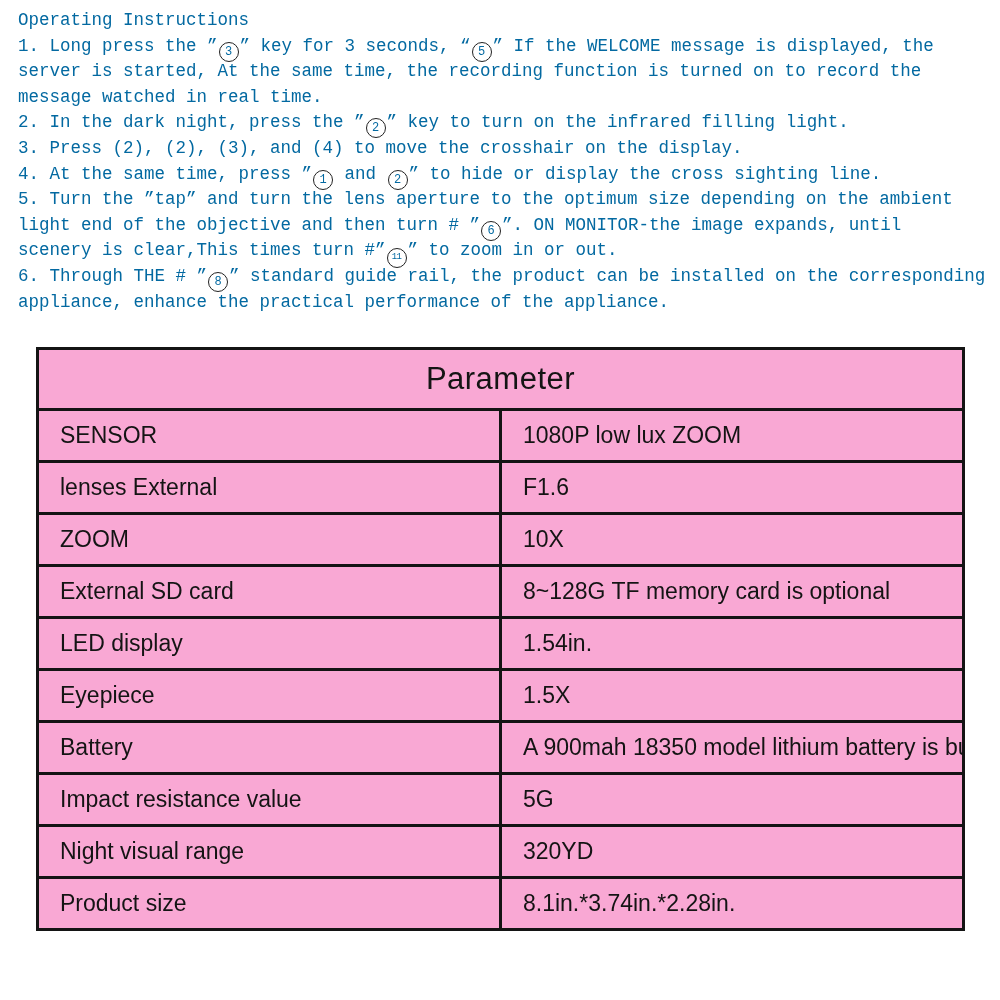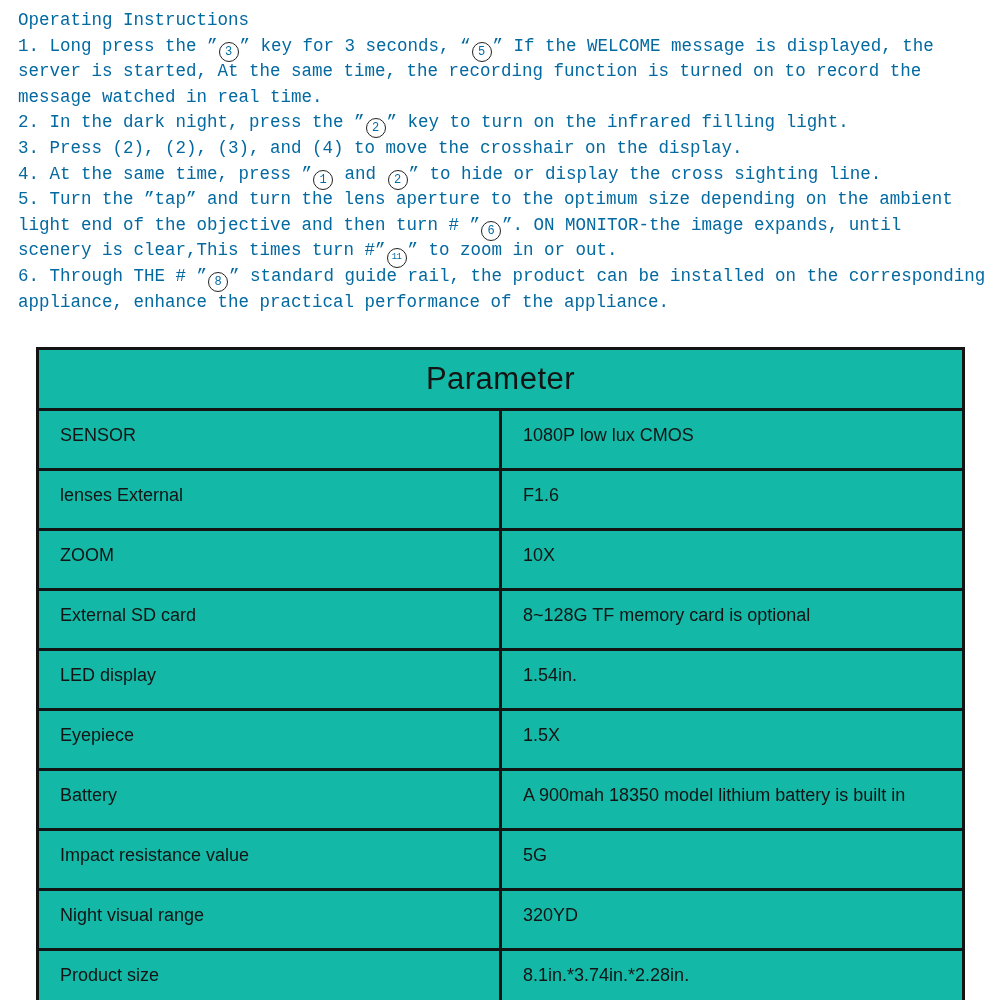--- a/index.html
+++ b/index.html
@@ -57,35 +57,35 @@
     top: 347px;
     width: 929px;
     border-collapse: collapse;
     table-layout: fixed;
     font-family: "Liberation Sans", "DejaVu Sans", sans-serif;
     color: #141414;
   }
   table.param th,
   table.param td {
     border: 3px solid #141414;
-    background: #14b8a6;
+    background: #f9a8d4;
   }
   table.param th {
     height: 56px;
     font-size: 31px;
     font-weight: 400;
     text-align: center;
     vertical-align: middle;
     letter-spacing: 0.5px;
   }
   table.param td {
     height: 49px;
-    font-size: 18px;
+    font-size: 23px;
     vertical-align: middle;
-    padding: 0 0 8px 21px;
+    padding: 0 0 0 21px;
     white-space: nowrap;
     overflow: hidden;
   }
   table.param td.label-col {
     width: 332px;
   }
 </style>
 </head>
 <body>
 
@@ -108,21 +108,21 @@
       </div>
   </div>
 
   <table class="param">
     <tbody>
       <tr>
         <th colspan="2">Parameter</th>
       </tr>
       <tr>
         <td class="label-col">SENSOR</td>
-        <td>1080P low lux CMOS</td>
+        <td>1080P low lux ZOOM</td>
       </tr>
       <tr>
         <td class="label-col">lenses External</td>
         <td>F1.6</td>
       </tr>
       <tr>
         <td class="label-col">ZOOM</td>
         <td>10X</td>
       </tr>
       <tr>

